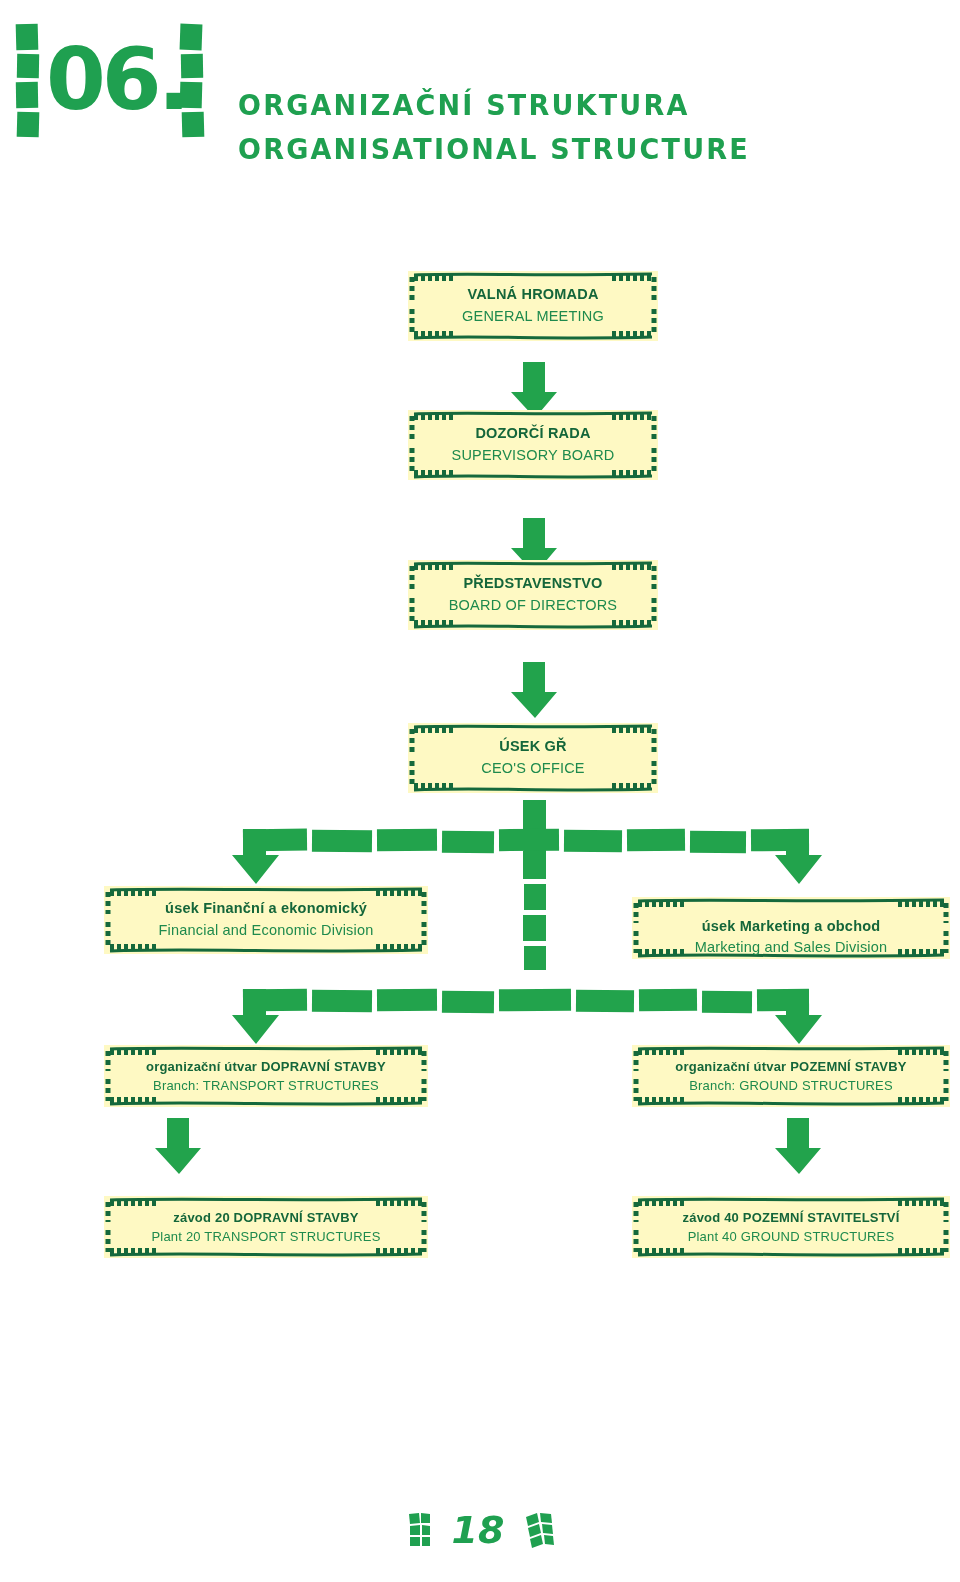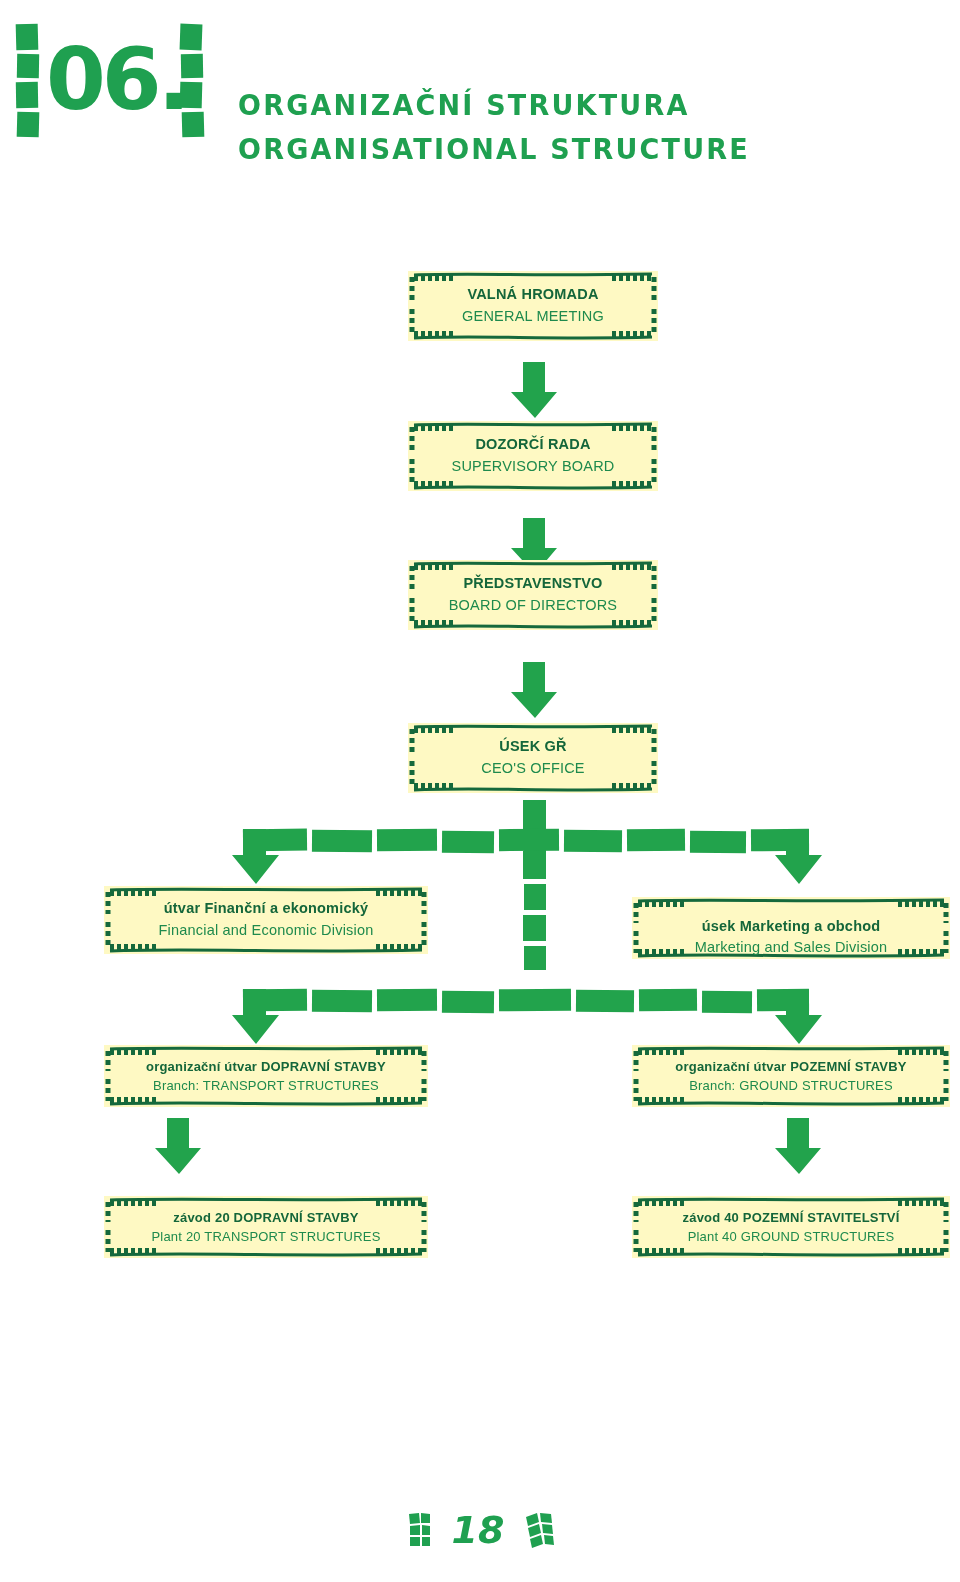--- a/index.html
+++ b/index.html
@@ -238,21 +238,21 @@
         <path d="M6,4 C60,2 120,5 244,3" stroke-width="3"></path>
         <path d="M6,67 C70,64 150,69 244,66" stroke-width="3"></path>
         <path d="M6,7 L46,7 M204,7 L244,7" stroke-width="6" stroke-dasharray="4 3"></path>
         <path d="M6,63 L46,63 M204,63 L244,63" stroke-width="6" stroke-dasharray="4 3"></path>
       </g>
     </svg>
     <div class="node-cz">VALNÁ HROMADA</div>
     <div class="node-en">GENERAL MEETING</div>
   </div>
 
-  <div class="node" style="left:408px; top:421px; width:250px; height:70px;">
+  <div class="node" style="left:408px; top:410px; width:250px; height:70px;">
     <svg class="edge" viewBox="0 0 250 70" preserveAspectRatio="none">
       <g stroke="#15693c" fill="none" stroke-width="2.4">
         <path d="M4,6 L4,30 M4,38 L4,64" stroke-width="5" stroke-dasharray="5 4"></path>
         <path d="M246,6 L246,30 M246,38 L246,64" stroke-width="5" stroke-dasharray="5 4"></path>
         <path d="M6,4 C60,2 120,5 244,3" stroke-width="3"></path>
         <path d="M6,67 C70,64 150,69 244,66" stroke-width="3"></path>
         <path d="M6,7 L46,7 M204,7 L244,7" stroke-width="6" stroke-dasharray="4 3"></path>
         <path d="M6,63 L46,63 M204,63 L244,63" stroke-width="6" stroke-dasharray="4 3"></path>
       </g>
     </svg>
@@ -294,21 +294,21 @@
     <svg class="edge" viewBox="0 0 324 68" preserveAspectRatio="none">
       <g stroke="#15693c" fill="none" stroke-width="2.4">
         <path d="M4,6 L4,28 M4,36 L4,62" stroke-width="5" stroke-dasharray="5 4"></path>
         <path d="M320,6 L320,28 M320,36 L320,62" stroke-width="5" stroke-dasharray="5 4"></path>
         <path d="M6,4 C80,2 160,5 318,3" stroke-width="3"></path>
         <path d="M6,65 C90,62 190,67 318,64" stroke-width="3"></path>
         <path d="M6,7 L52,7 M272,7 L318,7" stroke-width="6" stroke-dasharray="4 3"></path>
         <path d="M6,61 L52,61 M272,61 L318,61" stroke-width="6" stroke-dasharray="4 3"></path>
       </g>
     </svg>
-    <div class="node-cz">útvar Finanční a ekonomický</div>
+    <div class="node-cz">úsek Finanční a ekonomický</div>
     <div class="node-en">Financial and Economic Division</div>
   </div>
 
   <div class="node" style="left:632px; top:897px; width:318px; height:62px;justify-content:flex-end;">
     <svg class="edge" viewBox="0 0 318 62" preserveAspectRatio="none">
       <g stroke="#15693c" fill="none" stroke-width="2.4">
         <path d="M4,6 L4,26 M4,34 L4,56" stroke-width="5" stroke-dasharray="5 4"></path>
         <path d="M314,6 L314,26 M314,34 L314,56" stroke-width="5" stroke-dasharray="5 4"></path>
         <path d="M6,4 C80,2 160,5 312,3" stroke-width="3"></path>
         <path d="M6,59 C90,56 190,61 312,58" stroke-width="3"></path>

